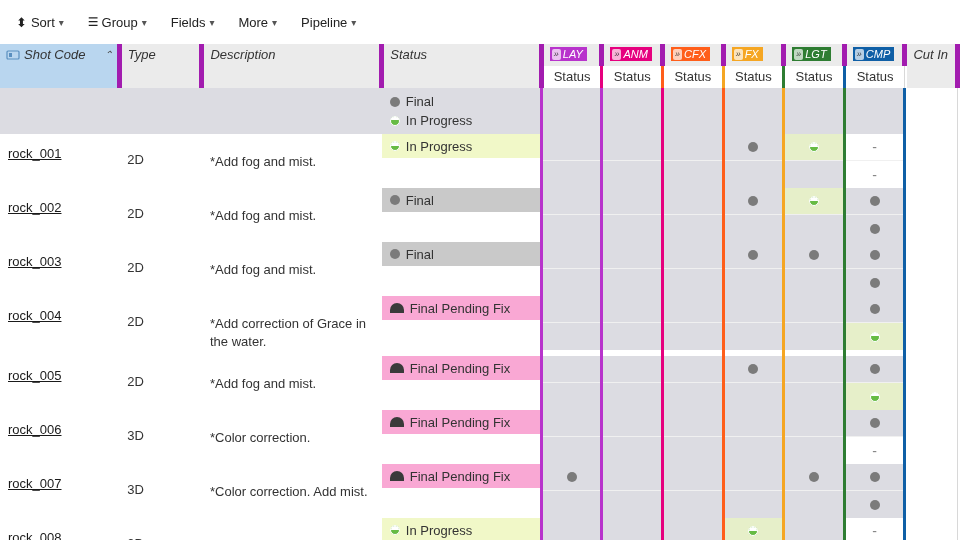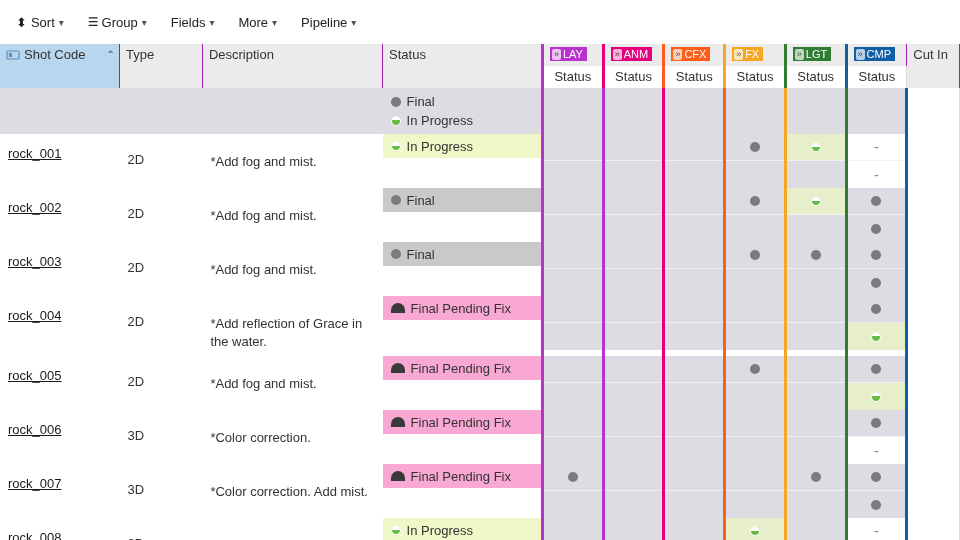--- a/index.html
+++ b/index.html
@@ -4,21 +4,21 @@
 <style>
 * { box-sizing: border-box; margin: 0; padding: 0; }
 body { font-family: -apple-system, "Segoe UI", Arial, sans-serif; font-size: 13px; color: #333; background: #fff; width: 960px; height: 540px; overflow: hidden; }
 .toolbar { display: flex; align-items: center; gap: 24px; padding: 14px 16px; height: 44px; }
 .tb-item { display: flex; align-items: center; gap: 4px; cursor: pointer; color: #222; }
 .tb-item .chev { font-size: 10px; color: #555; }
 .icon-sort { font-size: 13px; }
 .icon-group { font-size: 12px; letter-spacing: -1px; }
 table { border-collapse: collapse; width: 960px; table-layout: fixed; }
 th, td { text-align: left; vertical-align: top; padding: 0; }
-.hdr1 th { background: #ebebeb; height: 22px; font-weight: 400; color: #333; border-right: 1px solid #a21caf; position: relative; }
+.hdr1 th { background: #ebebeb; height: 22px; font-weight: 400; color: #333; border-right: 5px solid #a21caf; position: relative; font-style: italic; }
 .hdr1 th .hcell { padding: 3px 6px; display: flex; align-items: center; gap: 4px; }
 .hdr2 th { background: #fff; height: 22px; font-weight: 400; color: #333; border-right: 1px solid #d8d8d8; }
 .hdr2 th .hcell { padding: 3px 6px; text-align: center; display: block; }
 .shotcode-hdr { background: #b9d6ef !important; }
 .shotcode-hdr .caret { font-size: 10px; color: #444; position: absolute; right: 4px; top: 5px; }
 .shotcode-hdr svg { flex-shrink: 0; }
 .pipeline-tag { display: inline-flex; align-items: center; color: #fff; font-size: 11px; padding: 1px 4px 1px 2px; gap: 2px; font-weight: 500; }
 .pipeline-tag .dbl { font-size: 9px; background: rgba(255,255,255,0.7); color: rgba(0,0,0,0.7); border-radius: 2px; padding: 0 2px; line-height: 11px; }
 .lay { background: #b833cc; } .anm { background: #e6007e; } .cfx { background: #ff5e1a; } .fx { background: #f5a623; } .lgt { background: #2e7d32; } .cmp { background: #0f5fa6; }
 .pipeline-col { border-left: 3px solid; border-right: 3px solid; }
@@ -362,21 +362,21 @@
           </div>
         </td>
         <td class="blank-col"></td>
       </tr>
       <tr class="data-row">
         <td><span class="shot-link">rock_004</span></td>
         <td>
           <div class="type-cell">2D</div>
         </td>
         <td>
-          <div class="desc-cell">*Add reflection of Grace in the water.</div>
+          <div class="desc-cell">*Add correction of Grace in the water.</div>
         </td>
         <td class="status-cell">
           <div class="status-chip st-pending">
             <span class="dot-umbrella"></span>
             <span>Final Pending Fix</span>
           </div>
         </td>
         <td class="pipeline-col bl-lay pipe-cell">
           <div class="pipe-sub pipe-grey"></div>
           <div class="pipe-sub pipe-grey"></div>

